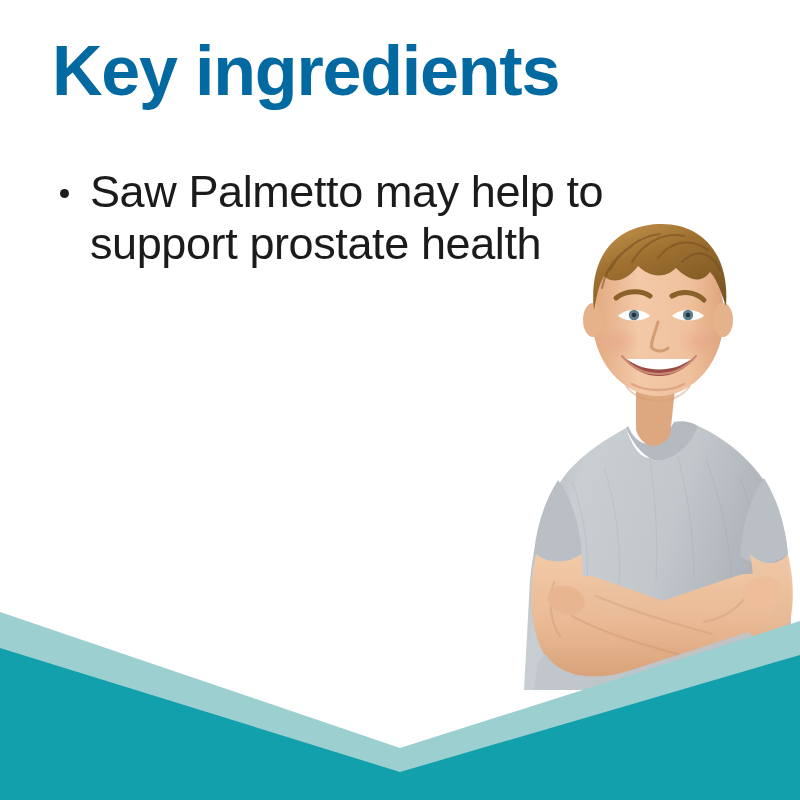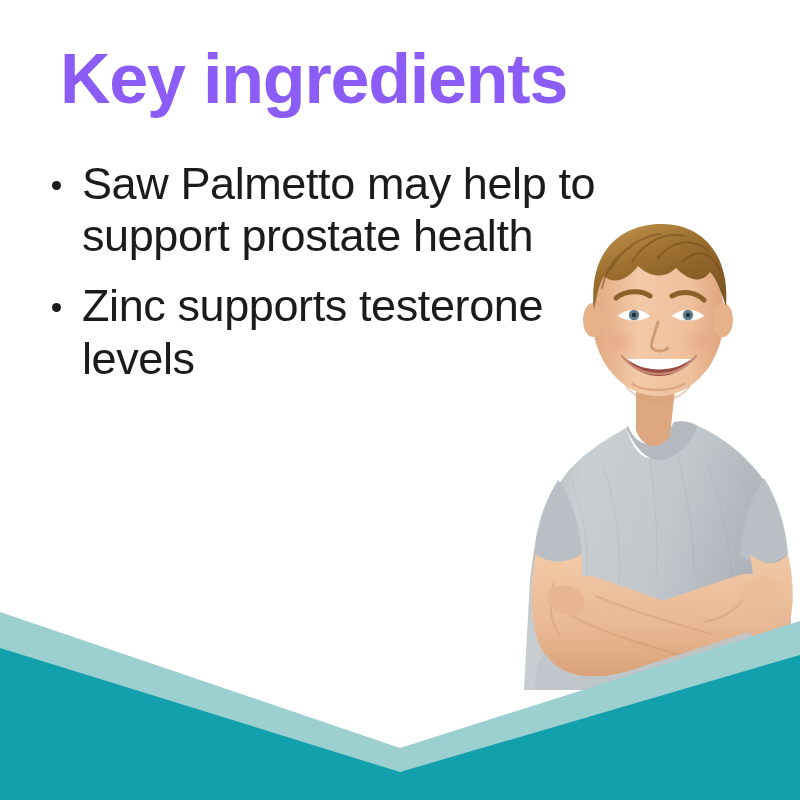--- a/index.html
+++ b/index.html
@@ -31,36 +31,36 @@
     z-index: 1;
   }
   .person-svg { display: block; }
 
   
   .headline {
     position: absolute;
     left: 52px;
     top: 36px;
     width: 620px;
-    margin: 8px;
+    margin: 0;
     font-size: 70px;
     line-height: 1.0;
     font-weight: 700;
     letter-spacing: -1.2px;
-    color: #8b5cf6;
+    color: #0369a1;
     z-index: 3;
   }
 
   
   .bullets {
     position: absolute;
     left: 44px;
     top: 158px;
     width: 560px;
-    margin: 0;
+    margin: 8px;
     padding: 0;
     list-style: none;
     z-index: 3;
   }
   .bullet-item {
     position: relative;
     padding-left: 38px;
     margin-bottom: 18px;
     font-size: 45px;
     line-height: 1.16;
@@ -237,24 +237,20 @@
     </svg>
   </div>
 
   <h1 class="headline">Key ingredients</h1>
 
   <ul class="bullets">
     <li class="bullet-item">
       <span class="bullet-marker"></span>
       <span>Saw Palmetto may help to support prostate health</span>
     </li>
-    <li class="bullet-item">
-      <span class="bullet-marker"></span>
-      <span>Zinc supports testerone levels</span>
-    </li>
   </ul>
 
   <div class="chevron-layer">
     <svg class="chevron-svg" width="800" height="800" viewBox="0 0 800 800" xmlns="http://www.w3.org/2000/svg">
 
       <polygon points="0,612 400,748 800,621 800,800 0,800" fill="#9CCFCF"></polygon>
 
       <polygon points="0,648 400,772 800,655 800,800 0,800" fill="#12A0AC"></polygon>
     </svg>
   </div>

